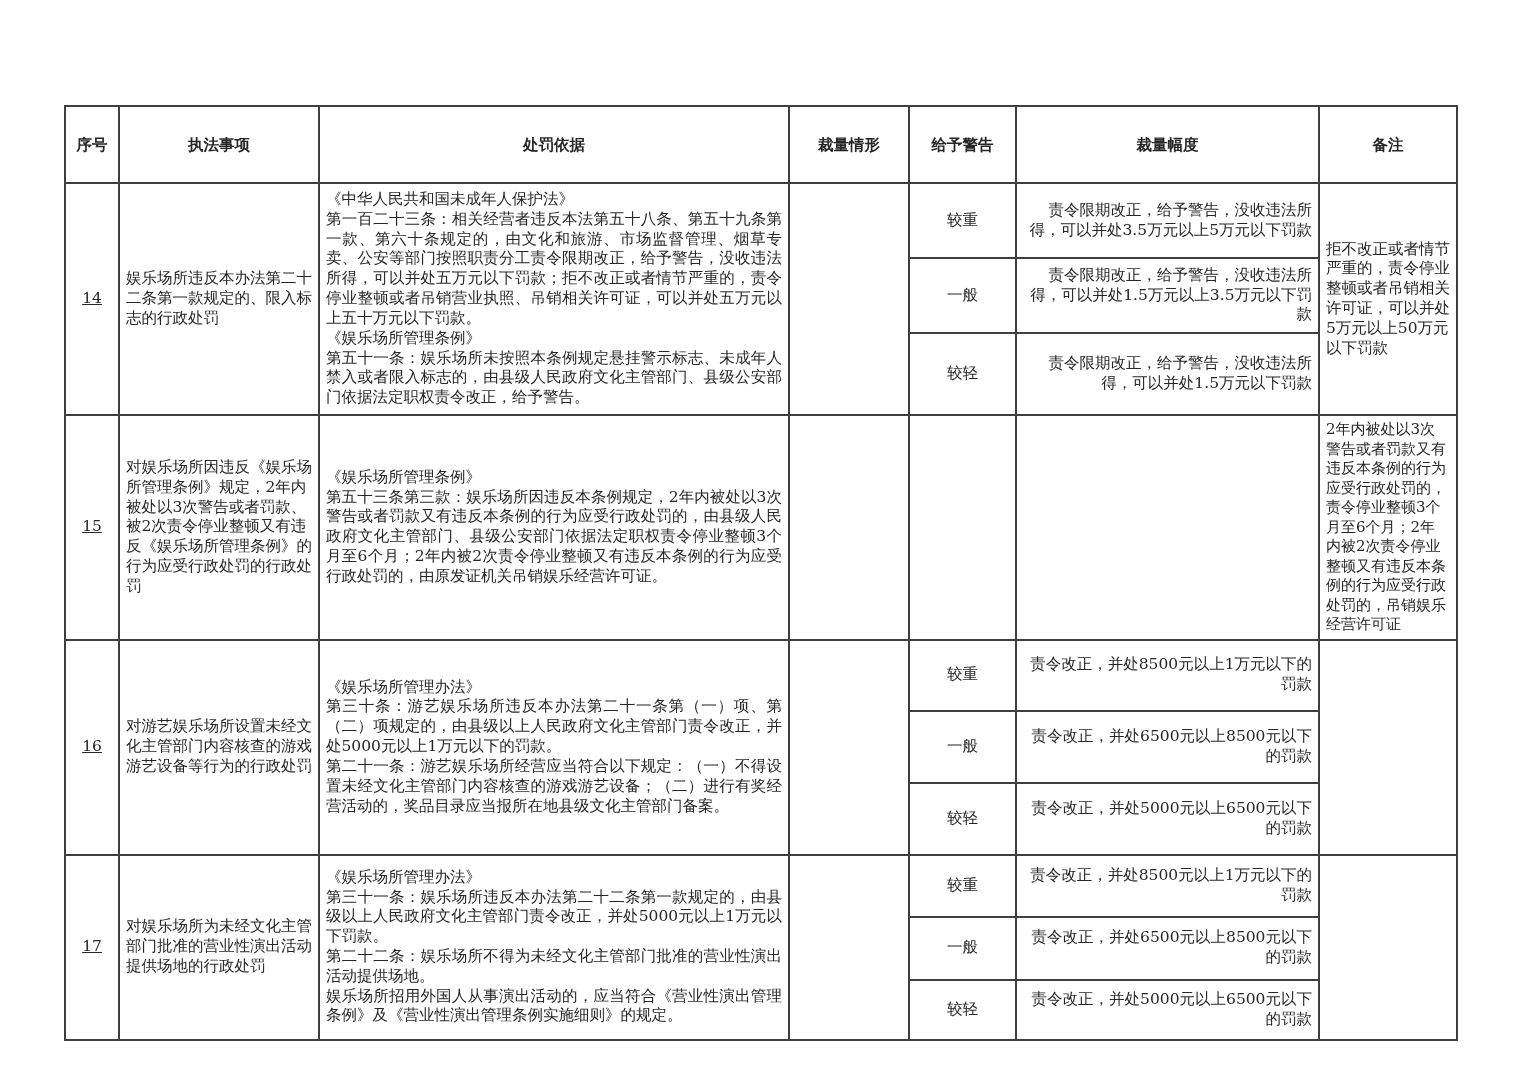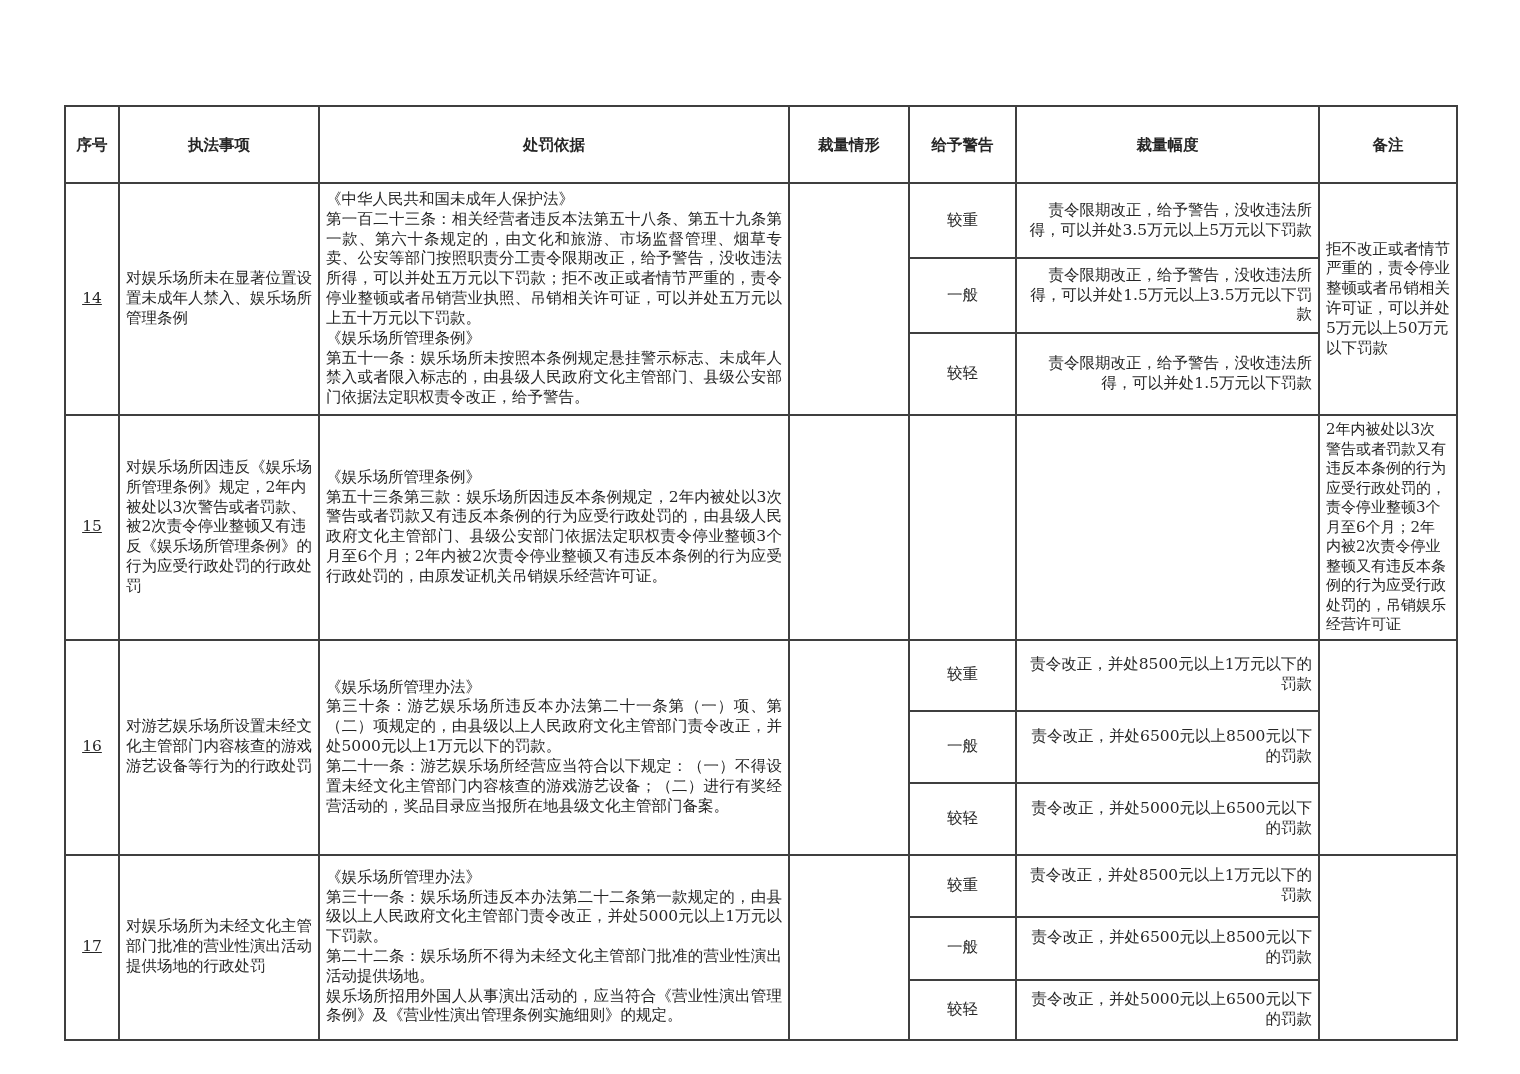--- a/index.html
+++ b/index.html
@@ -73,21 +73,21 @@
         <th class="hdr">裁量情形</th>
         <th class="hdr">给予警告</th>
         <th class="hdr">裁量幅度</th>
         <th class="hdr">备注</th>
       </tr>
     </thead>
     <tbody>
 
       <tr class="h75">
         <td class="num" rowspan="3">14</td>
-        <td class="matter" rowspan="3">对娱乐场所未在显著位置设置未成年人禁入、娱乐场所管理条例</td>
+        <td class="matter" rowspan="3">娱乐场所违反本办法第二十二条第一款规定的、限入标志的行政处罚</td>
         <td class="basis" rowspan="3">《中华人民共和国未成年人保护法》
 第一百二十三条：相关经营者违反本法第五十八条、第五十九条第一款、第六十条规定的，由文化和旅游、市场监督管理、烟草专卖、公安等部门按照职责分工责令限期改正，给予警告，没收违法所得，可以并处五万元以下罚款；拒不改正或者情节严重的，责令停业整顿或者吊销营业执照、吊销相关许可证，可以并处五万元以上五十万元以下罚款。
 《娱乐场所管理条例》
 第五十一条：娱乐场所未按照本条例规定悬挂警示标志、未成年人禁入或者限入标志的，由县级人民政府文化主管部门、县级公安部门依据法定职权责令改正，给予警告。</td>
         <td class="situation" rowspan="3"></td>
         <td class="tier">较重</td>
         <td class="range">责令限期改正，给予警告，没收违法所得，可以并处3.5万元以上5万元以下罚款</td>
         <td class="remark" rowspan="3">拒不改正或者情节严重的，责令停业整顿或者吊销相关许可证，可以并处5万元以上50万元以下罚款</td>
       </tr>
       <tr class="h75">

